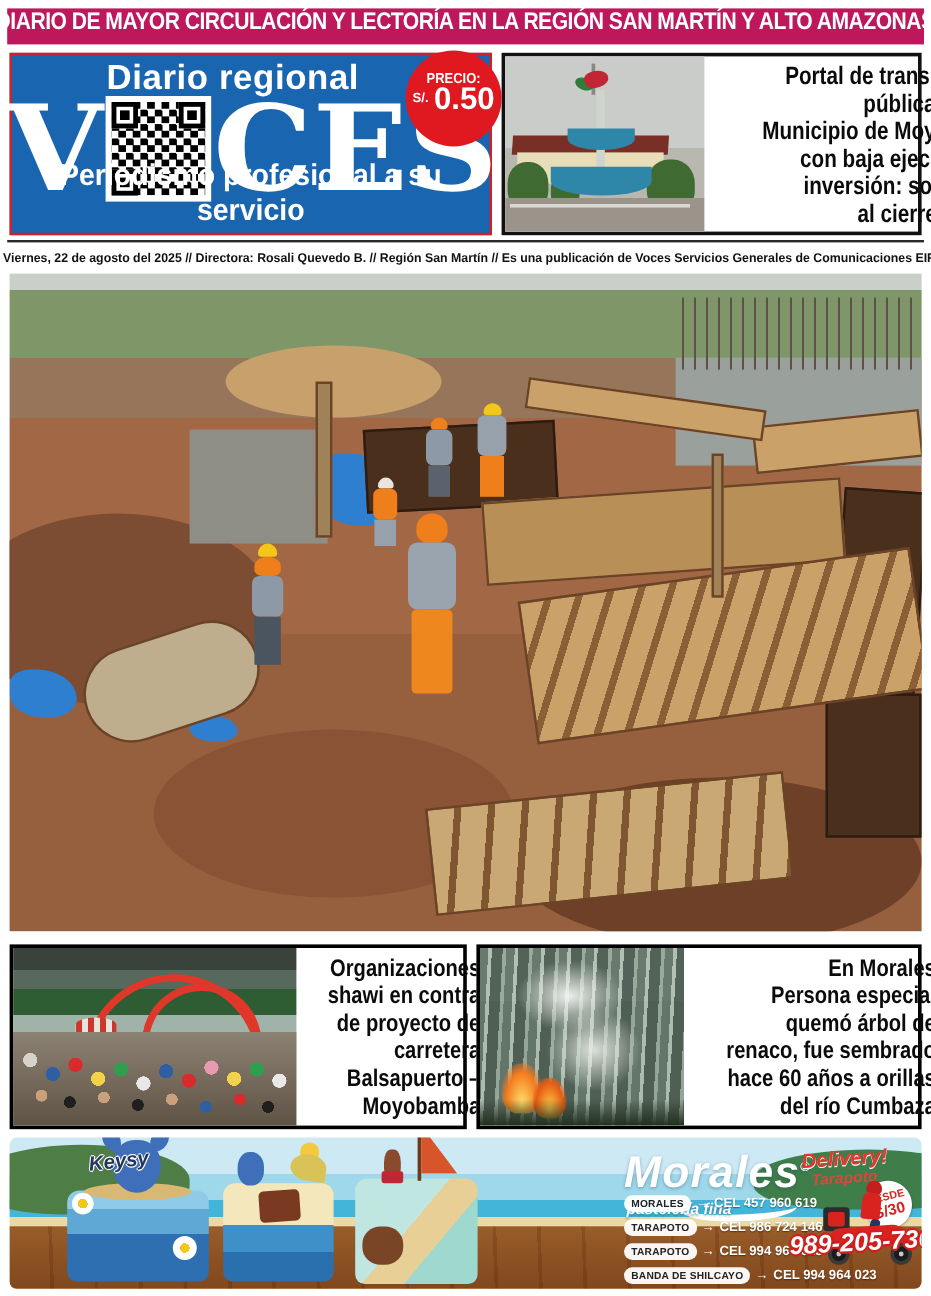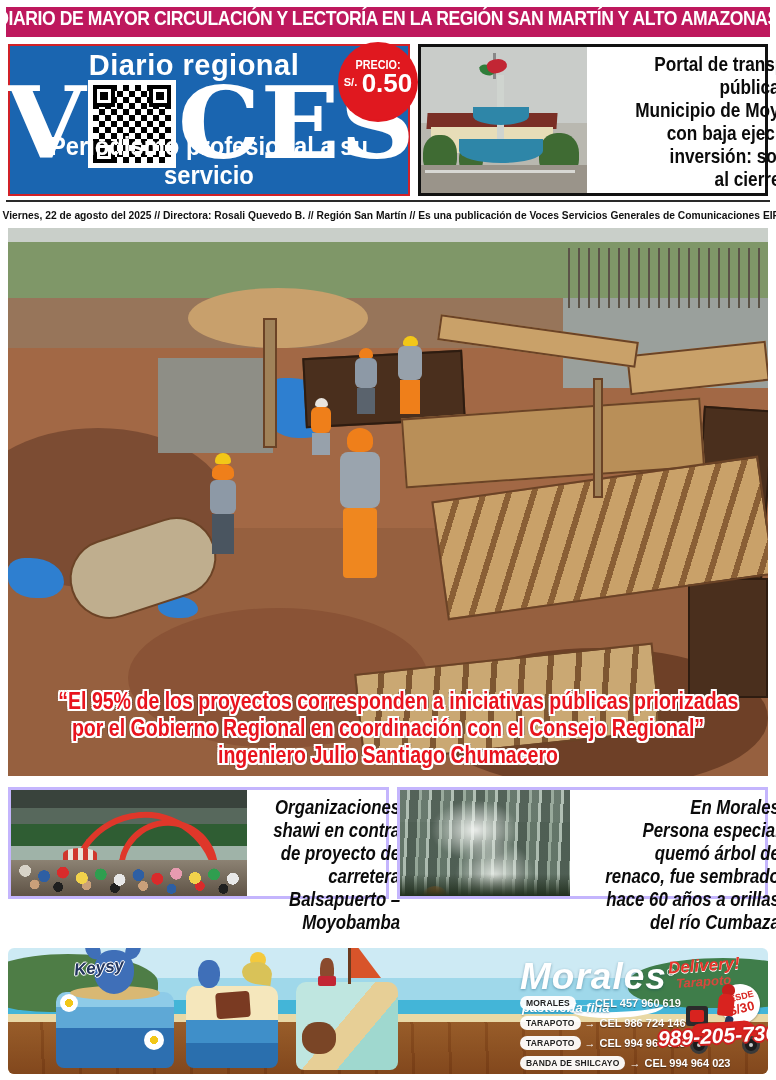--- a/index.html
+++ b/index.html
@@ -99,22 +99,22 @@
       -3px -3px 0 #fff,3px -3px 0 #fff,-3px 3px 0 #fff,3px 3px 0 #fff;}
 
   .quote-wrap{left:0;right:0;top:688px;text-align:center;z-index:4;}
   .quote-line{font-weight:bold;font-size:23px;line-height:27px;color:#e8131d;
     white-space:nowrap;transform:scaleX(.85);
     text-shadow:-2px 0 0 #fff,2px 0 0 #fff,0 -2px 0 #fff,0 2px 0 #fff,
       -2px -2px 0 #fff,2px -2px 0 #fff,-2px 2px 0 #fff,2px 2px 0 #fff,
       -3px 1px 0 rgba(40,40,40,.35),3px -1px 0 rgba(40,40,40,.35);}
 
   
-  .story-box{top:787px;height:112px;border:3px solid #c4b5fd;box-sizing:border-box;
-    background:#fff;display:flex;font-style:italic;}
+  .story-box{top:787px;height:154px;border:3px solid #000000;box-sizing:border-box;
+    background:#fff;display:flex;}
   .story-left{left:8px;width:381px;}
   .story-right{left:397px;width:371px;}
   .story-photo{position:relative;overflow:hidden;flex:none;height:100%;}
   .story-text{flex:1;padding:6px 6px 0 2px;text-align:right;}
   .story-line{font-weight:bold;font-size:20px;line-height:23px;color:#0b0b0b;
     white-space:nowrap;transform:scaleX(.84);transform-origin:right center;}
 
   
   .bridge-photo{width:236px;background:linear-gradient(180deg,#39433c 0 18px,#57685c 18px 34px,
     #2f5d33 34px 56px,#9fb3a8 56px 70px,#7a6f60 70px 100%);}
@@ -329,25 +329,20 @@
       <span class="w-part" style="width:20px;height:34px;background:#ef7f1a;display:block;"></span>
     </span>
     <span class="worker" style="left:330px;top:200px;width:44px;">
       <span class="w-part" style="width:26px;height:24px;background:#ef7f1a;border-radius:50% 50% 35% 35%;display:block;margin:0 auto;"></span>
       <span class="w-part" style="width:40px;height:56px;background:#9aa4ae;border-radius:8px;display:block;"></span>
       <span class="w-part" style="width:34px;height:70px;background:#ef871f;display:block;border-radius:4px;"></span>
     </span>
   </div>
 
 
-  <div class="abs quote-wrap">
-    <div class="quote-line">“El 95% de los proyectos corresponden a iniciativas públicas priorizadas</div>
-    <div class="quote-line">por el Gobierno Regional en coordinación con el Consejo Regional”</div>
-    <div class="quote-line">ingeniero Julio Santiago Chumacero</div>
-  </div>
 
   <div class="abs story-box story-left">
     <div class="story-photo bridge-photo">
       <span class="arch" style="left:55px;top:22px;width:150px;height:76px;transform:rotate(-6deg);"></span>
       <span class="arch" style="left:110px;top:30px;width:100px;height:66px;transform:rotate(10deg);"></span>
       <span class="bridge-deck"></span>
       <span class="umbrella"></span>
       <span class="crowd"></span>
     </div>
     <div class="story-text">

